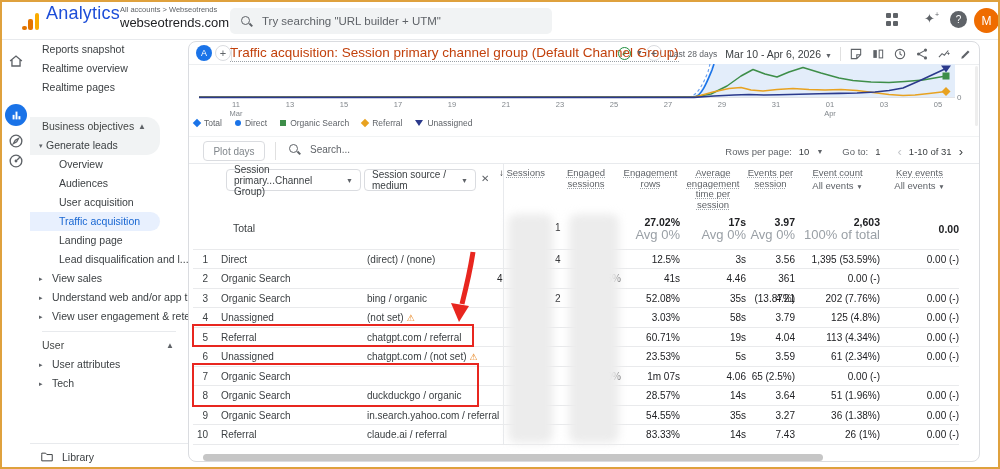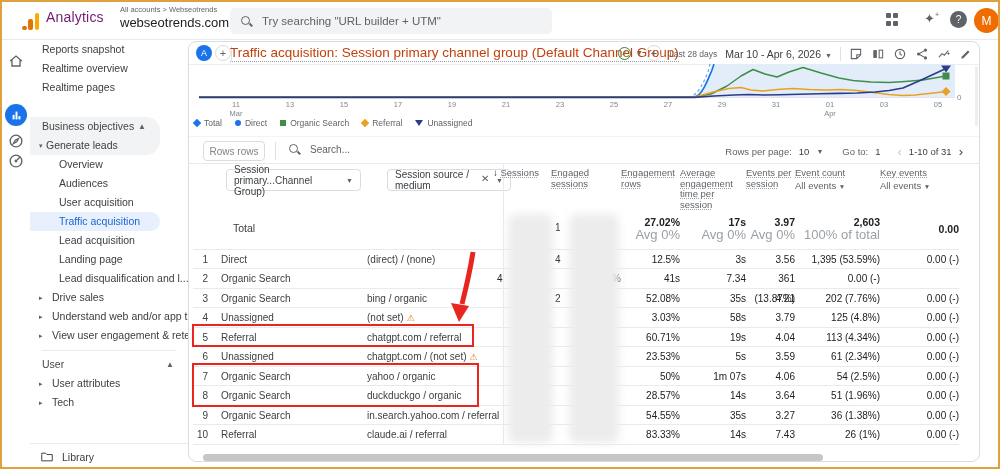--- a/index.html
+++ b/index.html
@@ -5,21 +5,21 @@
 *{margin:0;padding:0;box-sizing:border-box}
 body{font-family:"Liberation Sans",sans-serif;background:#fff}
 .screen{position:relative;width:1000px;height:469px;border:2px solid #dfa13d;background:#fff;overflow:hidden}
 
 .topbar{position:absolute;left:0;top:0;width:100%;height:38px;background:#fff;border-bottom:1px solid #e8eaed}
 .logo{position:absolute;left:20px;top:11px;width:17px;height:17px}
 .logo i{position:absolute;display:block}
 .logo .b1{right:0;top:0;width:4.5px;height:17px;background:#f9ab00;border-radius:2px}
 .logo .b2{left:6px;bottom:0;width:4.5px;height:11px;background:#e37400;border-radius:2px}
 .logo .b3{left:0;bottom:0;width:4.5px;height:4.5px;background:#e37400;border-radius:50%}
-.brand{position:absolute;left:44px;top:7px;font-size:14px;color:#701a75;letter-spacing:.2px}
+.brand{position:absolute;left:44px;top:1px;font-size:18px;color:#1d4ed8;letter-spacing:.2px}
 .crumbwrap{position:absolute;left:118px;top:3px}
 .crumb{font-size:7.5px;color:#5f6368}
 .prop{font-size:13px;color:#202124;margin-top:1px}
 .prop .car{font-size:8px;color:#5f6368;margin-left:3px}
 .gsearch{position:absolute;left:228px;top:6px;width:322px;height:26px;background:#f1f3f4;border-radius:5px;display:flex;align-items:center;padding-left:10px;color:#5f6368;font-size:11.5px}
 .mag{position:relative;width:12px;height:12px;margin-right:10px;flex:none}
 .mag:before{content:"";position:absolute;left:1px;top:1px;width:7px;height:7px;border:1.4px solid #5f6368;border-radius:50%}
 .mag:after{content:"";position:absolute;left:8.5px;top:8.5px;width:4px;height:1.5px;background:#5f6368;transform:rotate(45deg)}
 .tb-ico{position:absolute;top:11px;color:#5f6368}
 .gridico{left:884px;width:13px;height:13px;display:grid;grid-template-columns:5px 5px;gap:2px}
@@ -78,21 +78,21 @@
 .cright b{font-weight:normal;color:#3c4043}
 .pagarrow{font-size:13px;color:#3c4043}
 .pagarrow.dis{color:#c4c7cb}
 
 .dimchip{position:absolute;top:127px;height:22px;border:1px solid #dadce0;border-radius:4px;display:flex;align-items:center;padding:0 7px;font-size:10px;color:#3c4043;gap:6px;background:#fff}
 .dimchip .car{font-size:7px;color:#5f6368}
 .xclose{position:absolute;left:292px;top:131px;font-size:10px;color:#5f6368}
 
 .g{display:grid;grid-template-columns:24px 146px 130px 58px 70px 59px 66px 49px 85px 79px}
 .thead{position:absolute;left:4px;top:126px;width:766px;font-size:9.5px;color:#5f6368}
-.thead .h{text-align:left;line-height:10.5px}
+.thead .h{text-align:center;line-height:10.5px}
 .thead .lbl{text-decoration:underline dotted 1px;text-decoration-color:#9aa0a6}
 .filtsel{margin-top:2px;color:#5f6368}
 .filtsel .car{font-size:6.5px}
 .vsep{position:absolute;left:314px;top:122px;width:1px;height:280px;background:#e8eaed}
 .totrow{position:absolute;left:4px;top:166px;width:766px;height:40px;align-items:center}
 .totrow .lab{grid-column:2;padding-left:16px;font-size:10.5px;color:#3c4043}
 .tv{text-align:right;line-height:12px}
 .tv .v{font-size:10.5px;color:#202124;font-weight:bold}
 .tv .s{font-size:13px;color:#9aa0a6}
 .tbody{position:absolute;left:4px;top:206.5px;width:766px;border-top:1px solid #e9eaec}
@@ -180,24 +180,23 @@
       <div class="sec">
           <span>Business objectives</span>
           <span class="chev">▲</span>
         </div>
       <div class="grp">Generate leads</div>
     </div>
     <div class="si2">Overview</div>
     <div class="si2">Audiences</div>
     <div class="si2">User acquisition</div>
     <div class="si2 active">Traffic acquisition</div>
-    <div class="si2">Lead acquisition</div>
     <div class="si2">Landing page</div>
     <div class="si2">Lead disqualification and l...</div>
-    <div class="coll">Drive sales</div>
+    <div class="coll">View sales</div>
     <div class="coll">Understand web and/or app t...</div>
     <div class="coll">View user engagement &amp; rete...</div>
     <div class="sdiv"></div>
     <div class="sec">
         <span>User</span>
         <span class="chev">▲</span>
       </div>
     <div class="coll">User attributes</div>
     <div class="coll">Tech</div>
     <div class="library">
@@ -309,21 +308,21 @@
           <span class="mk d" style="background:#e8a220"></span>
           <span>Referral</span>
         </span>
       <span class="it">
           <span class="mk t"></span>
           <span>Unassigned</span>
         </span>
     </div>
 
     <div class="controls">
-      <div class="plotbtn">Rows rows</div>
+      <div class="plotbtn">Plot days</div>
       <div class="cdiv"></div>
       <div class="csearch">
           <span class="mag"></span>
           <span>Search...</span>
         </div>
       <div class="cright">
         <span>Rows per page:</span>
         <b>10</b>
         <span style="font-size:7px">▼</span>
         <span style="margin-left:12px">Go to:</span>
@@ -331,21 +330,21 @@
         <span class="pagarrow dis" style="margin-left:10px">‹</span>
         <b>1-10 of 31</b>
         <span class="pagarrow">›</span>
       </div>
     </div>
 
     <div class="dimchip" style="left:37px;width:135px">
         <span>Session primary...Channel Group)</span>
         <span class="car">▼</span>
       </div>
-    <div class="dimchip" style="left:198px;width:124px">
+    <div class="dimchip" style="left:175px;width:112px">
         <span>Session source / medium</span>
         <span class="car">▼</span>
       </div>
     <div class="xclose">✕</div>
     <div class="vsep"></div>
 
     <div class="thead g">
       <div></div>
         <div></div>
         <div></div>
@@ -384,21 +383,21 @@
           <div class="m">1,395 (53.59%)</div>
           <div class="m">0.00 (-)</div>
         </div>
       <div class="trow g">
           <div class="n">2</div>
           <div class="ch">Organic Search</div>
           <div class="m"></div>
           <div class="pp">4</div>
           <div class="m">51.85%</div>
           <div class="m">41s</div>
-          <div class="m">7.34</div>
+          <div class="m">4.46</div>
           <div class="m">361 (13.87%)</div>
           <div class="m">0.00 (-)</div>
         </div>
       <div class="trow g">
           <div class="n">3</div>
           <div class="ch">Organic Search</div>
           <div class="src">bing / organic</div>
           <div class="m"></div>
           <div class="pp">2</div>
           <div class="m">52.08%</div>
@@ -439,27 +438,26 @@
           <div class="pp"></div>
           <div class="m">23.53%</div>
           <div class="m">5s</div>
           <div class="m">3.59</div>
           <div class="m">61 (2.34%)</div>
           <div class="m">0.00 (-)</div>
         </div>
       <div class="trow g">
           <div class="n">7</div>
           <div class="ch">Organic Search</div>
-          <div class="src">yahoo / organic</div>
           <div class="m"></div>
           <div class="pp"></div>
           <div class="m">50%</div>
           <div class="m">1m 07s</div>
           <div class="m">4.06</div>
-          <div class="m">54 (2.5%)</div>
+          <div class="m">65 (2.5%)</div>
           <div class="m">0.00 (-)</div>
         </div>
       <div class="trow g">
           <div class="n">8</div>
           <div class="ch">Organic Search</div>
           <div class="src">duckduckgo / organic</div>
           <div class="m"></div>
           <div class="pp"></div>
           <div class="m">28.57%</div>
           <div class="m">14s</div>

